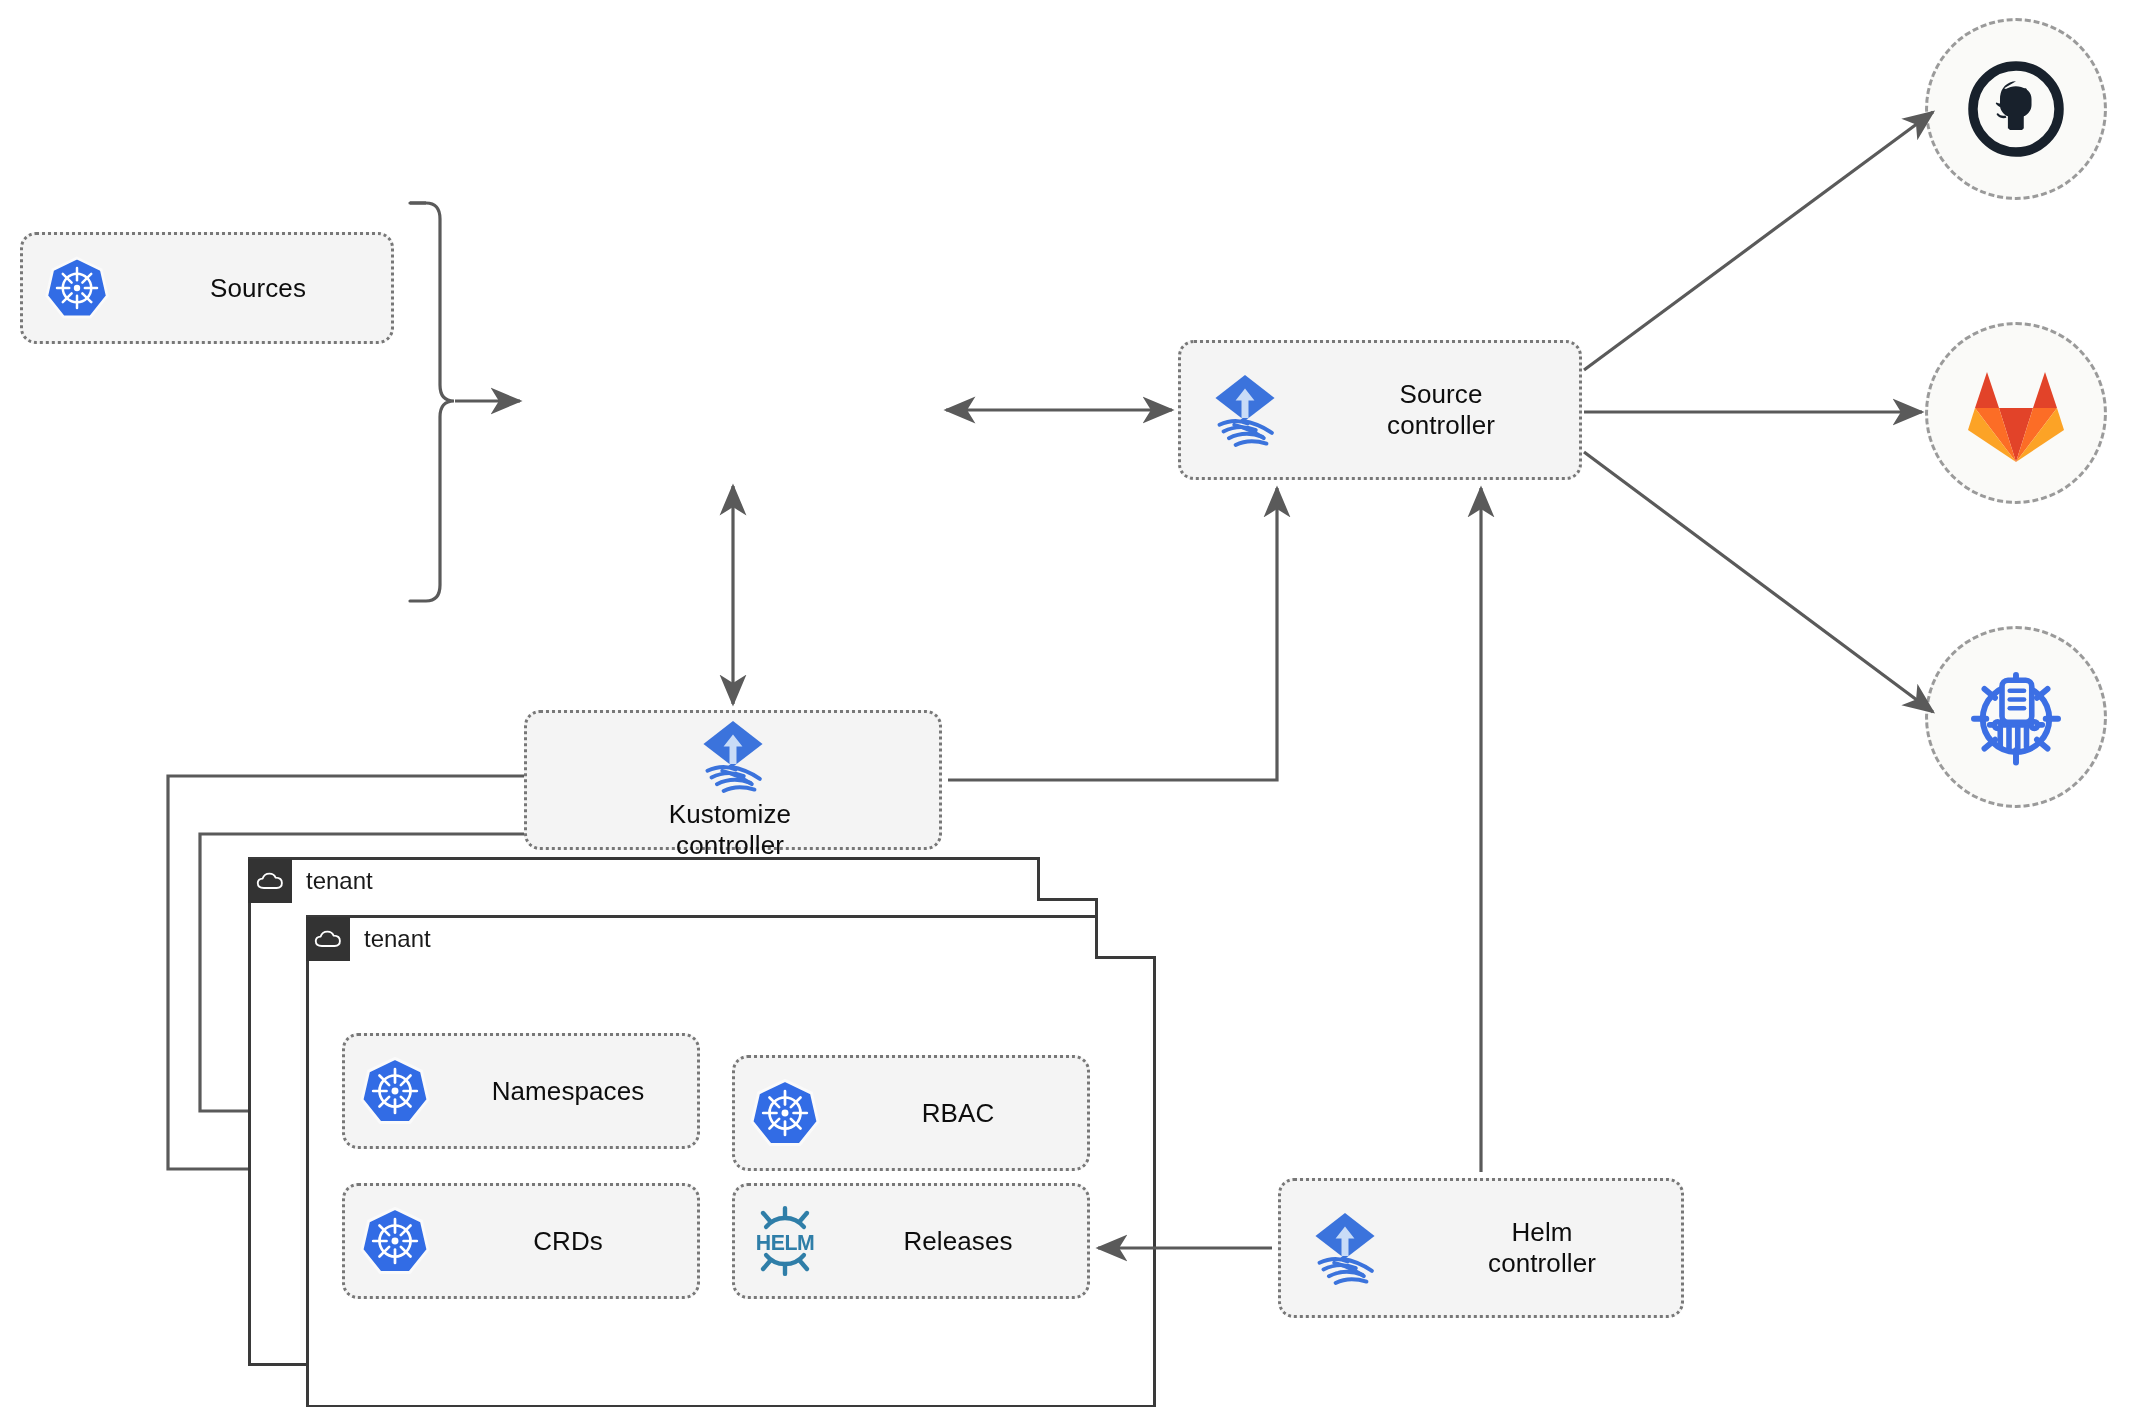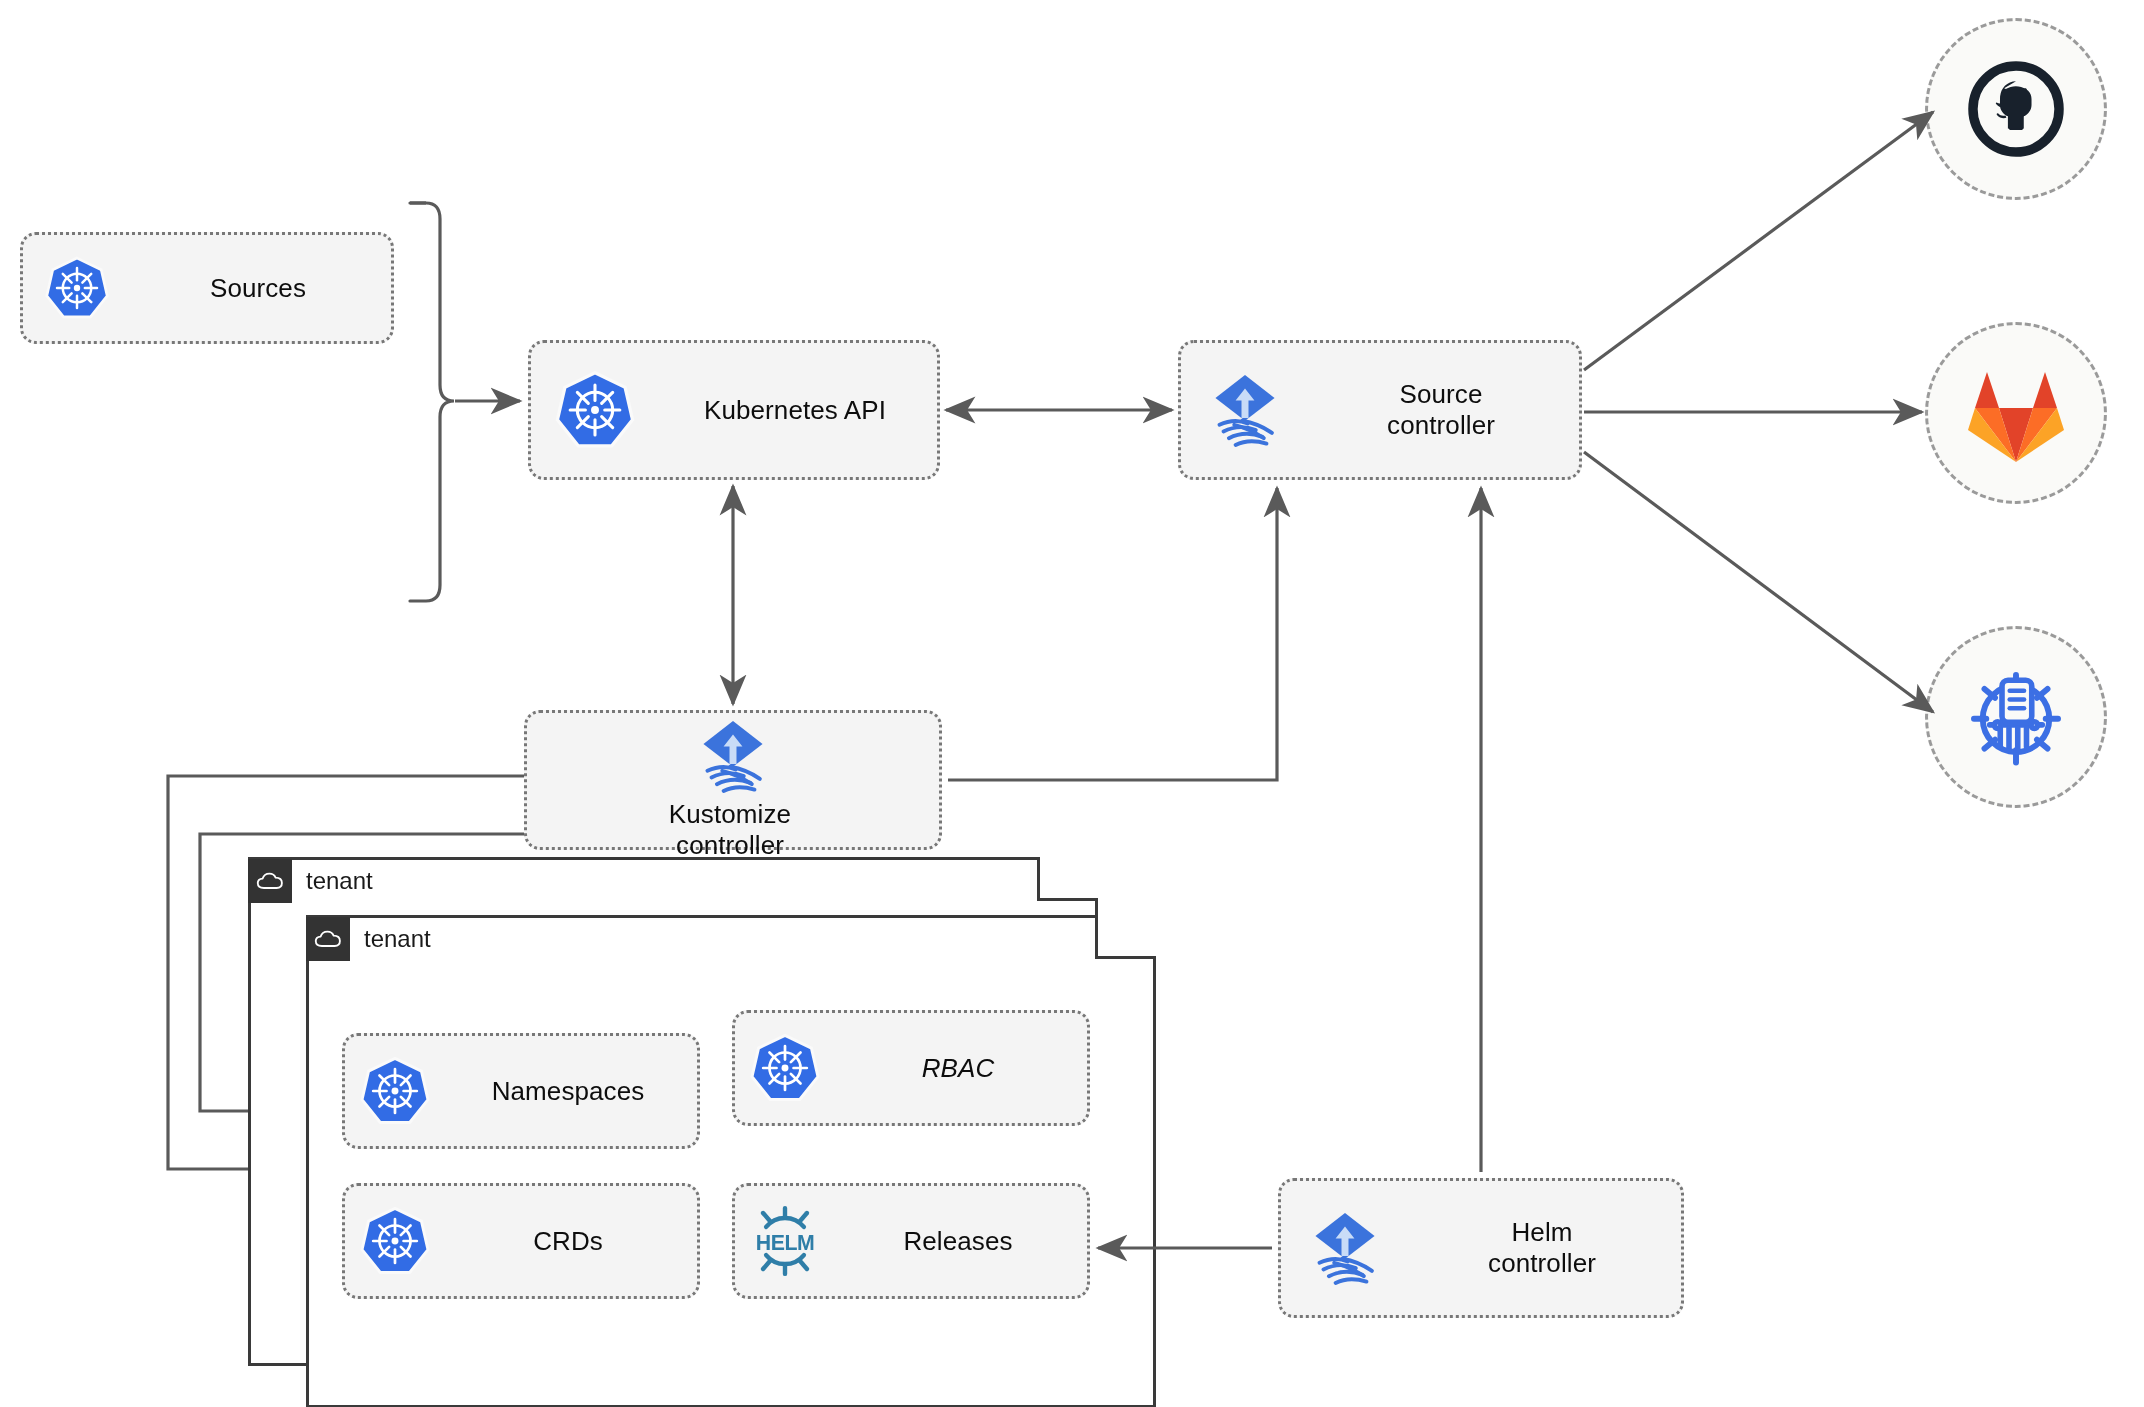--- a/index.html
+++ b/index.html
@@ -115,40 +115,20 @@
           <line x1="37.2" y1="37.2" x2="45.8" y2="45.8"></line>
           <line x1="45.8" y1="18.2" x2="37.2" y2="26.8"></line>
           <line x1="26.8" y1="37.2" x2="18.2" y2="45.8"></line>
         </g>
       </svg>
     </span>
     <span class="lbl">Sources</span>
   </div>
 
 
-  <div class="node" style="left:528px;top:340px;width:412px;height:140px;">
-    <span class="ico" style="width:128px;">
-      <svg width="82" height="82" viewBox="0 0 64 64">
-        <polygon points="32,3 55.5,14.3 61.3,39.6 45.1,60 18.9,60 2.7,39.6 8.5,14.3" fill="#326CE5" stroke="#fafafa" stroke-width="2.6"></polygon>
-        <g fill="none" stroke="#ffffff" stroke-width="2.4" stroke-linecap="round">
-          <circle cx="32" cy="32" r="13.8"></circle>
-          <circle cx="32" cy="32" r="3.1" fill="#ffffff" stroke="none"></circle>
-          <line x1="32" y1="12.5" x2="32" y2="24.5"></line>
-          <line x1="32" y1="39.6" x2="32" y2="51.5"></line>
-          <line x1="12.6" y1="32" x2="24.5" y2="32"></line>
-          <line x1="39.6" y1="32" x2="51.4" y2="32"></line>
-          <line x1="18.2" y1="18.2" x2="26.8" y2="26.8"></line>
-          <line x1="37.2" y1="37.2" x2="45.8" y2="45.8"></line>
-          <line x1="45.8" y1="18.2" x2="37.2" y2="26.8"></line>
-          <line x1="26.8" y1="37.2" x2="18.2" y2="45.8"></line>
-        </g>
-      </svg>
-    </span>
-    <span class="lbl">Kubernetes API</span>
-  </div>
 
   <div class="node" style="left:1178px;top:340px;width:404px;height:140px;">
     <span class="ico" style="width:128px;">
       <svg width="86" height="86" viewBox="0 0 64 64">
         <polygon points="32,6 54,23 32,40 10,23" fill="#3B73DC"></polygon>
         <path d="M32 16 L39 25 L34.6 25 L34.6 38 L29.4 38 L29.4 25 L25 25 Z" fill="#C9DCF7"></path>
         <g stroke="#3B73DC" stroke-width="2.9" fill="none" stroke-linecap="round">
           <path d="M13 43 Q 24 38 34 42"></path>
           <path d="M16 48 Q 28 42 40 47"></path>
           <path d="M20 53 Q 32 47 45 52"></path>
@@ -291,21 +271,21 @@
           <line x1="18.2" y1="18.2" x2="26.8" y2="26.8"></line>
             <line x1="37.2" y1="37.2" x2="45.8" y2="45.8"></line>
           <line x1="45.8" y1="18.2" x2="37.2" y2="26.8"></line>
             <line x1="26.8" y1="37.2" x2="18.2" y2="45.8"></line>
         </g>
       </svg>
     </span>
     <span class="lbl">Namespaces</span>
   </div>
 
-  <div class="node" style="left:732px;top:1010px;width:358px;height:116px;font-style:italic;">
+  <div class="node" style="left:732px;top:1055px;width:358px;height:116px;">
     <span class="ico" style="width:100px;">
       <svg width="72" height="72" viewBox="0 0 64 64">
         <polygon points="32,3 55.5,14.3 61.3,39.6 45.1,60 18.9,60 2.7,39.6 8.5,14.3" fill="#326CE5" stroke="#fafafa" stroke-width="2.6"></polygon>
         <g fill="none" stroke="#ffffff" stroke-width="2.4" stroke-linecap="round">
           <circle cx="32" cy="32" r="13.8"></circle>
           <circle cx="32" cy="32" r="3.1" fill="#ffffff" stroke="none"></circle>
           <line x1="32" y1="12.5" x2="32" y2="24.5"></line>
             <line x1="32" y1="39.6" x2="32" y2="51.5"></line>
           <line x1="12.6" y1="32" x2="24.5" y2="32"></line>
             <line x1="39.6" y1="32" x2="51.4" y2="32"></line>

